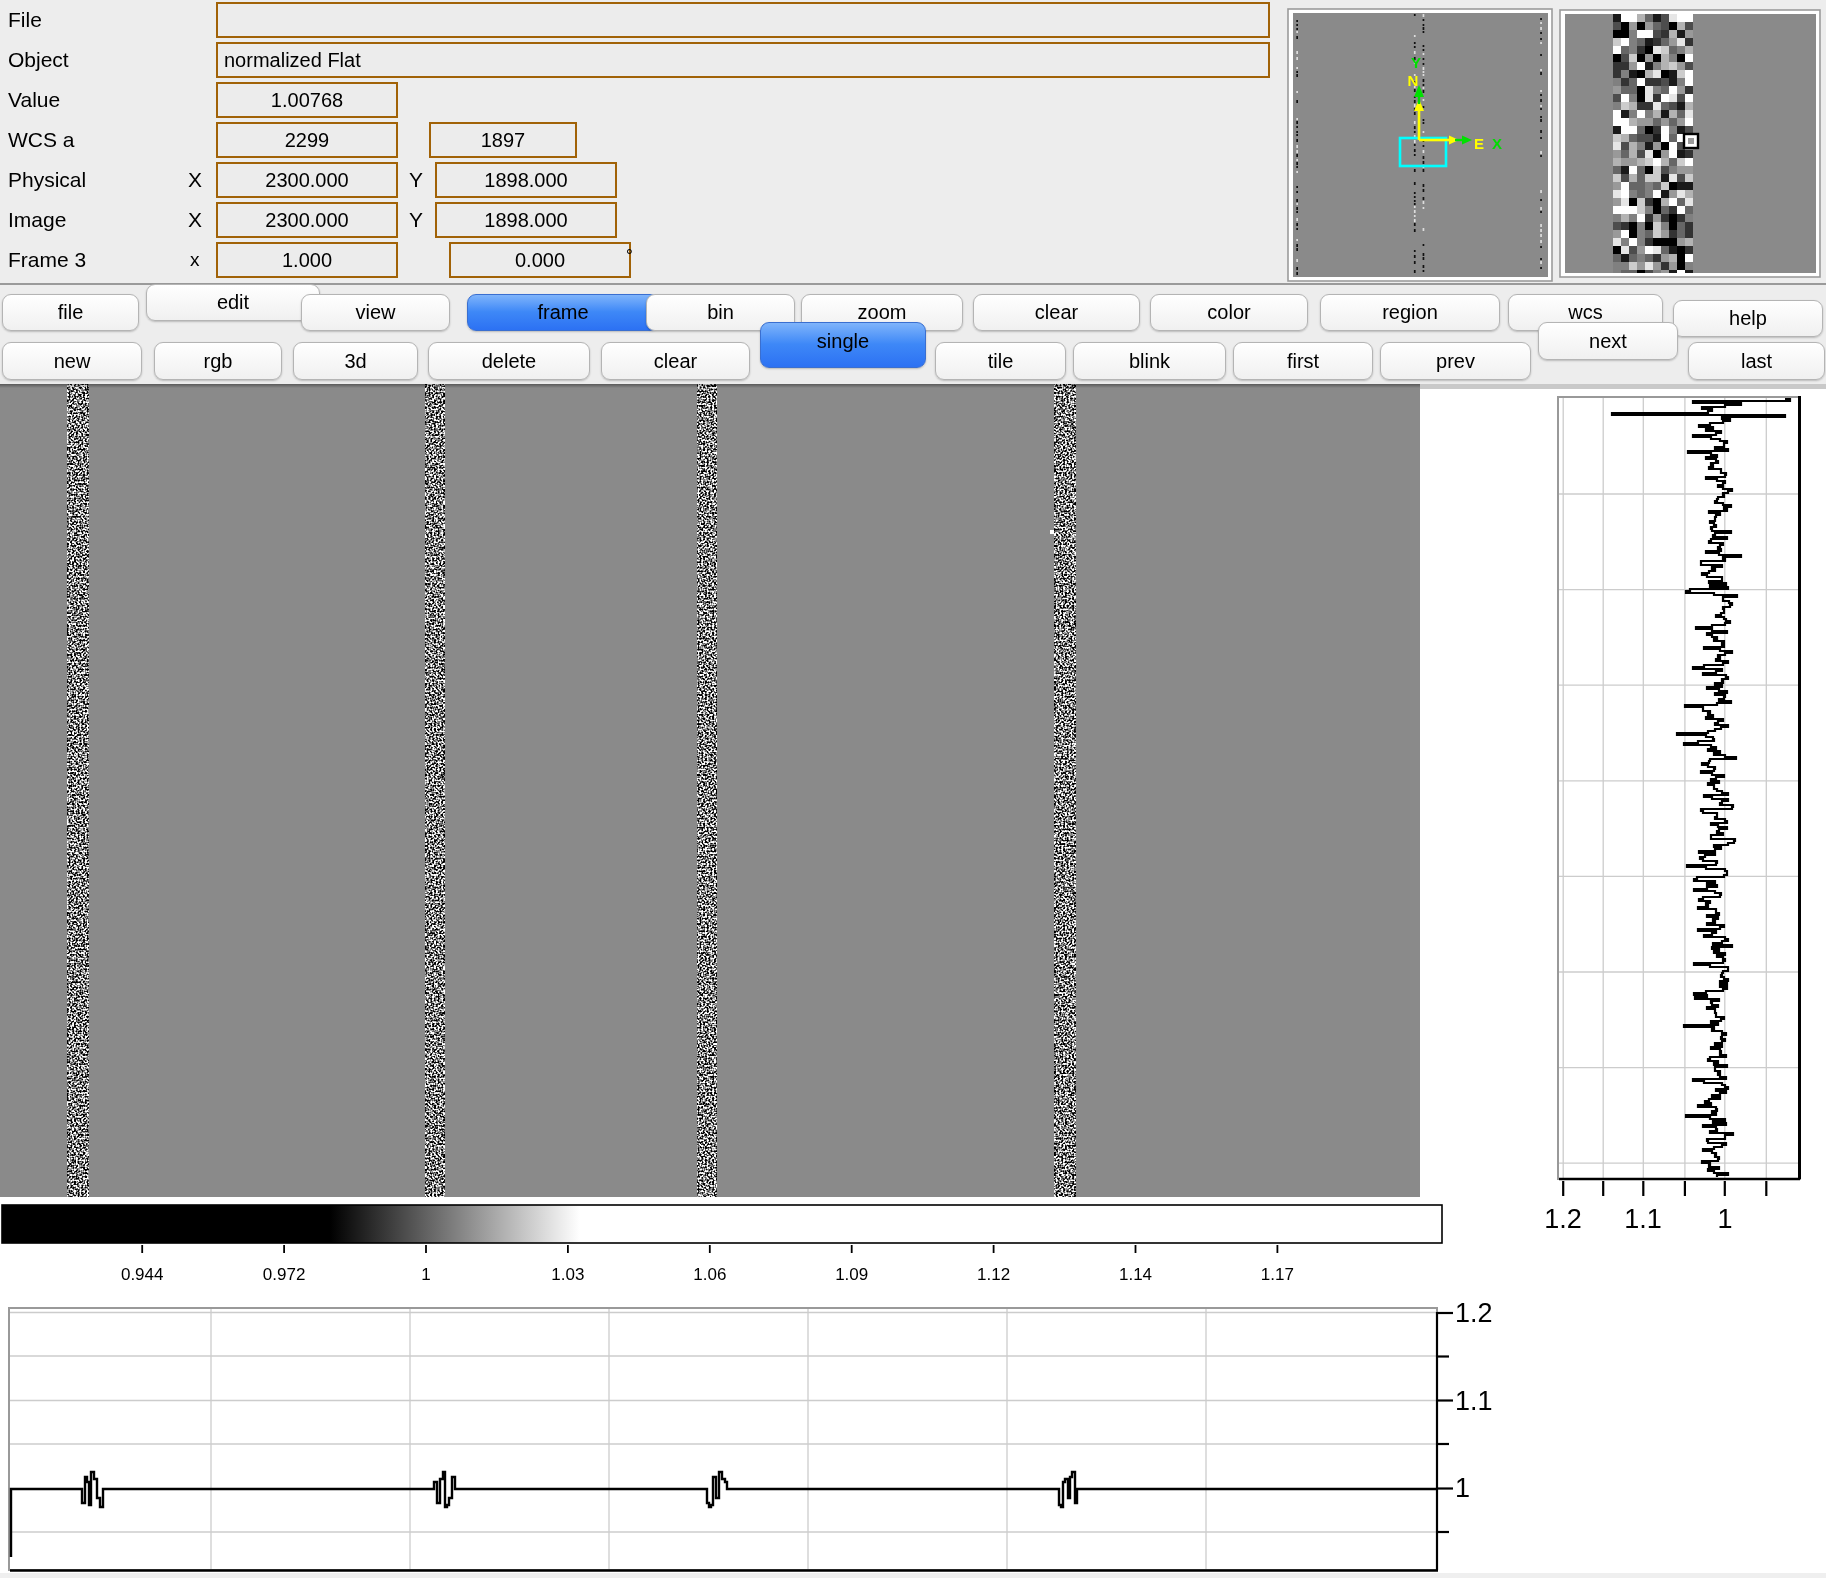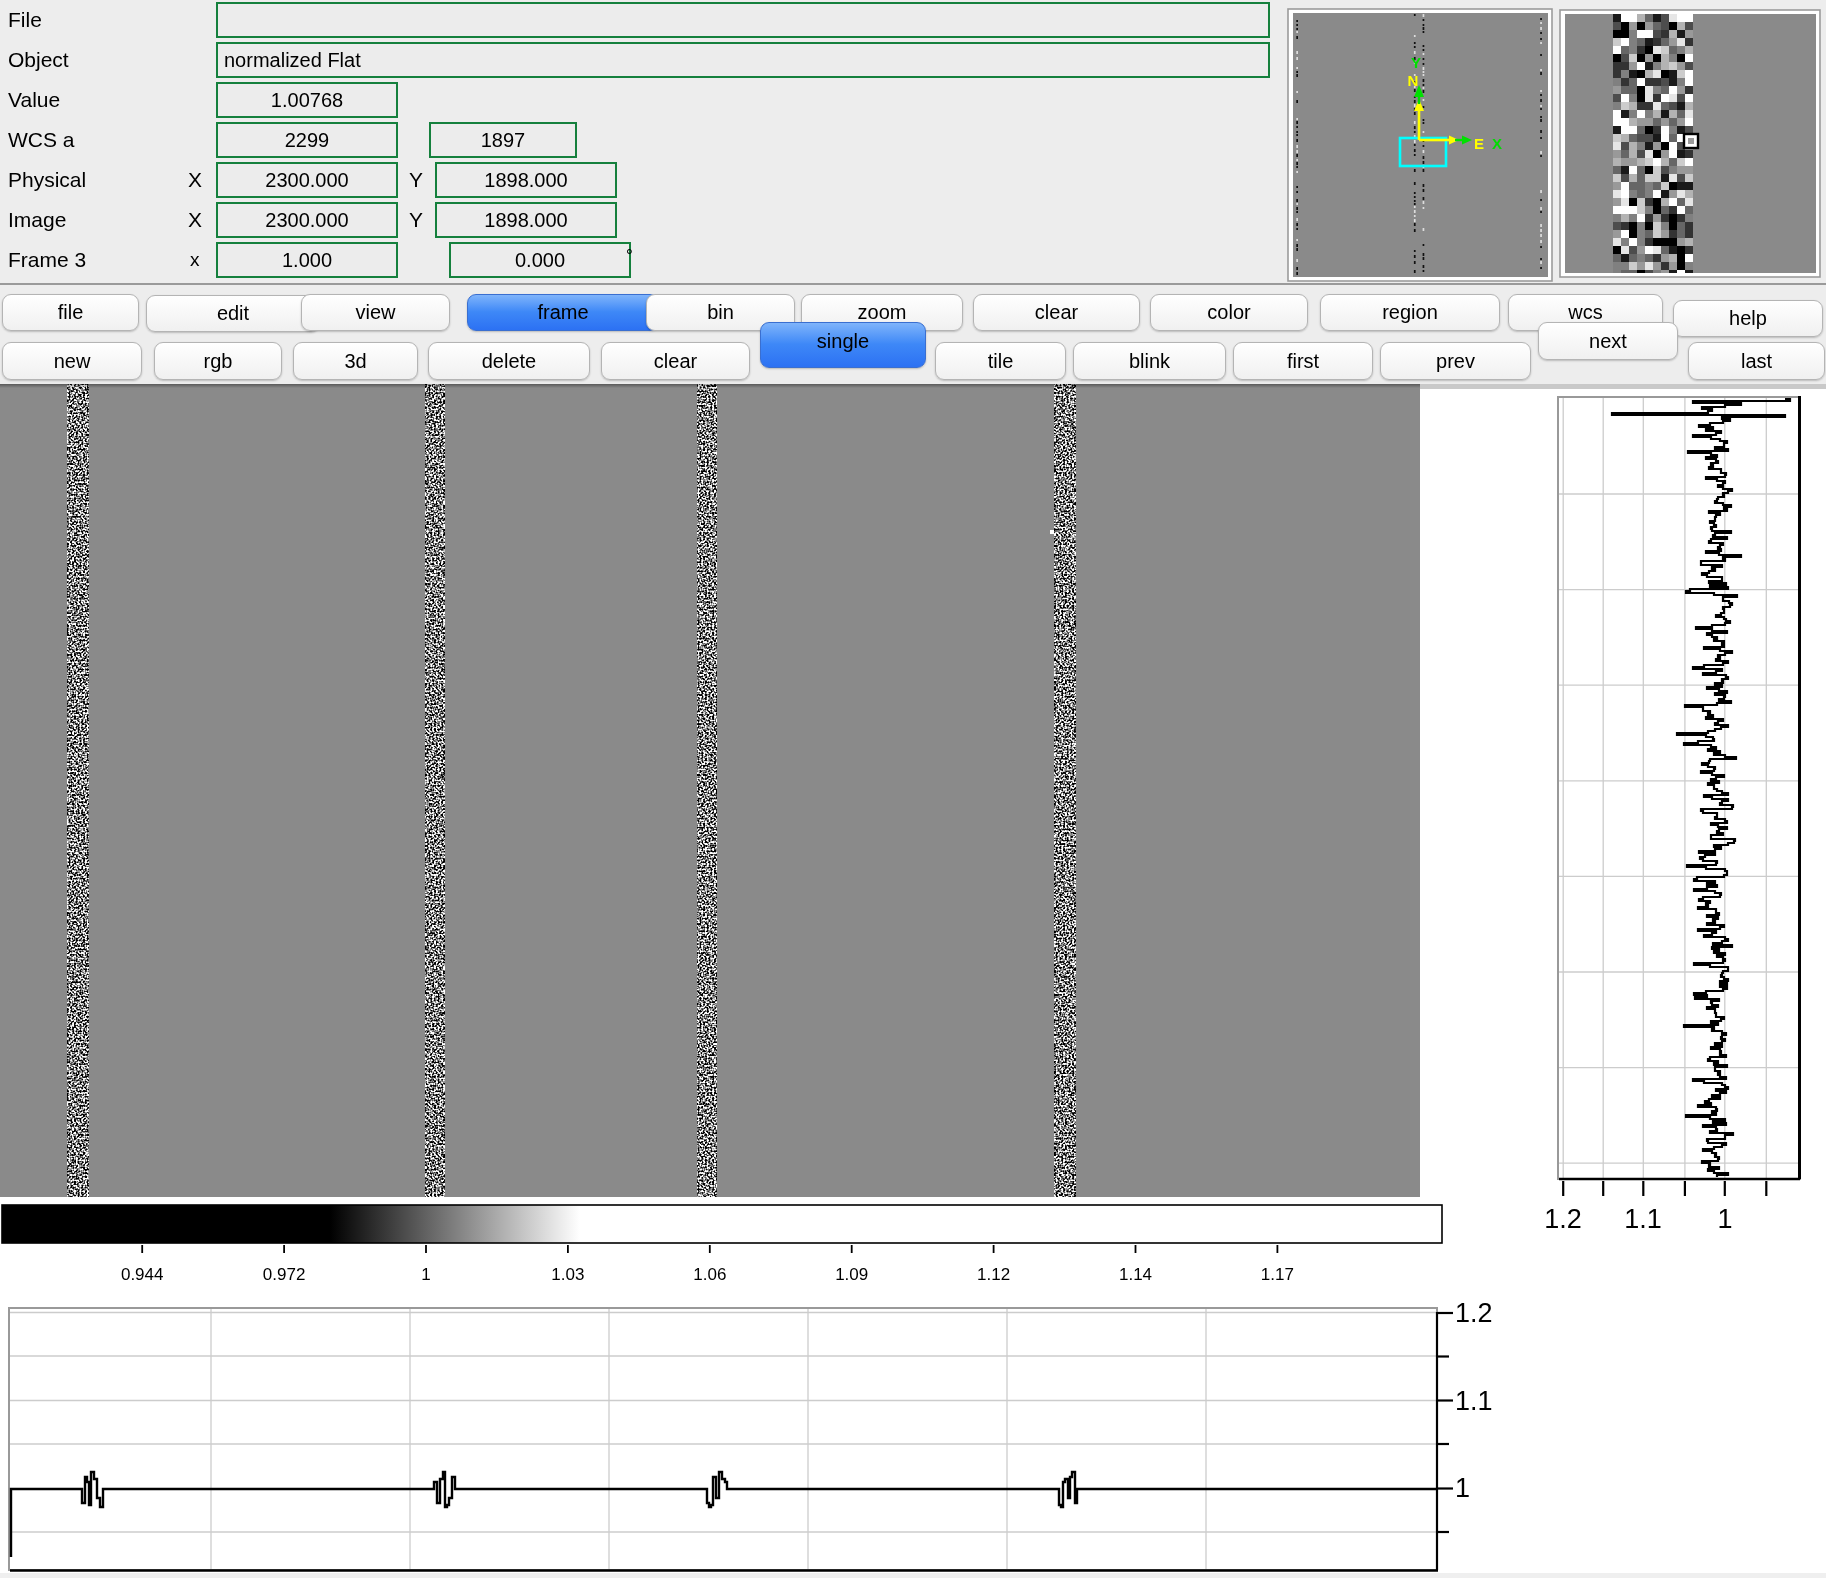--- a/index.html
+++ b/index.html
@@ -1,18 +1,18 @@
 <!DOCTYPE html>
 <html><head><meta charset="utf-8"><style>
 *{margin:0;padding:0;box-sizing:border-box}
 html,body{width:1826px;height:1578px;background:#fff;overflow:hidden;
  font-family:"Liberation Sans",sans-serif;-webkit-font-smoothing:antialiased}
 .abs{position:absolute}
 .lab{position:absolute;left:8px;font-size:21px;color:#000;height:36px;line-height:36px;white-space:nowrap}
-.ent{position:absolute;border:2px solid #15803d;background:#ececec;font-size:20px;color:#000;
+.ent{position:absolute;border:2px solid #a16207;background:#ececec;font-size:20px;color:#000;
  line-height:32px;text-align:center;white-space:nowrap}
 .xy{position:absolute;font-size:21px;color:#000;height:36px;line-height:36px}
 .btn{position:absolute;height:37px;border:1px solid #b4b4b4;border-radius:9px;
  background:linear-gradient(#ffffff,#f0f0f0);box-shadow:0 1px 2px rgba(0,0,0,0.22);
  font-size:20px;color:#000;text-align:center;line-height:35px}
 .sel{background:linear-gradient(#7fb4fb 0%,#3e88f7 48%,#2c71f3 100%);border-color:#3a6fd0}
 </style></head><body>
 <div class="abs" style="left:0;top:0;width:1826px;height:384px;background:#ededed"></div>
 <div class="abs" style="left:0;top:283px;width:1826px;height:2px;background:#9a9a9a"></div>
 <div class="lab" style="top:2px">File</div>
@@ -33,21 +33,21 @@
 <div class="ent" style="left:435px;top:202px;width:182px;height:36px">1898.000</div>
 <div class="ent" style="left:216px;top:242px;width:182px;height:36px">1.000</div>
 <div class="ent" style="left:449px;top:242px;width:182px;height:36px">0.000</div>
 <div class="xy" style="left:188px;top:162px">X</div>
 <div class="xy" style="left:409px;top:162px">Y</div>
 <div class="xy" style="left:188px;top:202px">X</div>
 <div class="xy" style="left:409px;top:202px">Y</div>
 <div class="xy" style="left:190px;top:242px;font-size:19px">x</div>
 <div class="xy" style="left:626px;top:238px;font-size:17px">°</div>
 <div class="btn" style="left:2px;top:294px;width:137px">file</div>
-<div class="btn" style="left:146px;top:295px;width:174px">edit</div>
+<div class="btn" style="left:146px;top:284px;width:174px">edit</div>
 <div class="btn" style="left:301px;top:294px;width:149px">view</div>
 <div class="btn sel" style="left:467px;top:294px;width:192px">frame</div>
 <div class="btn" style="left:646px;top:294px;width:149px">bin</div>
 <div class="btn" style="left:801px;top:294px;width:162px">zoom</div>
 <div class="btn" style="left:973px;top:294px;width:167px">clear</div>
 <div class="btn" style="left:1150px;top:294px;width:158px">color</div>
 <div class="btn" style="left:1320px;top:294px;width:180px">region</div>
 <div class="btn" style="left:1508px;top:294px;width:155px">wcs</div>
 <div class="btn" style="left:1673px;top:300px;width:150px">help</div>
 <div class="btn" style="left:2px;top:342px;width:140px;height:38px;line-height:36px">new</div>

